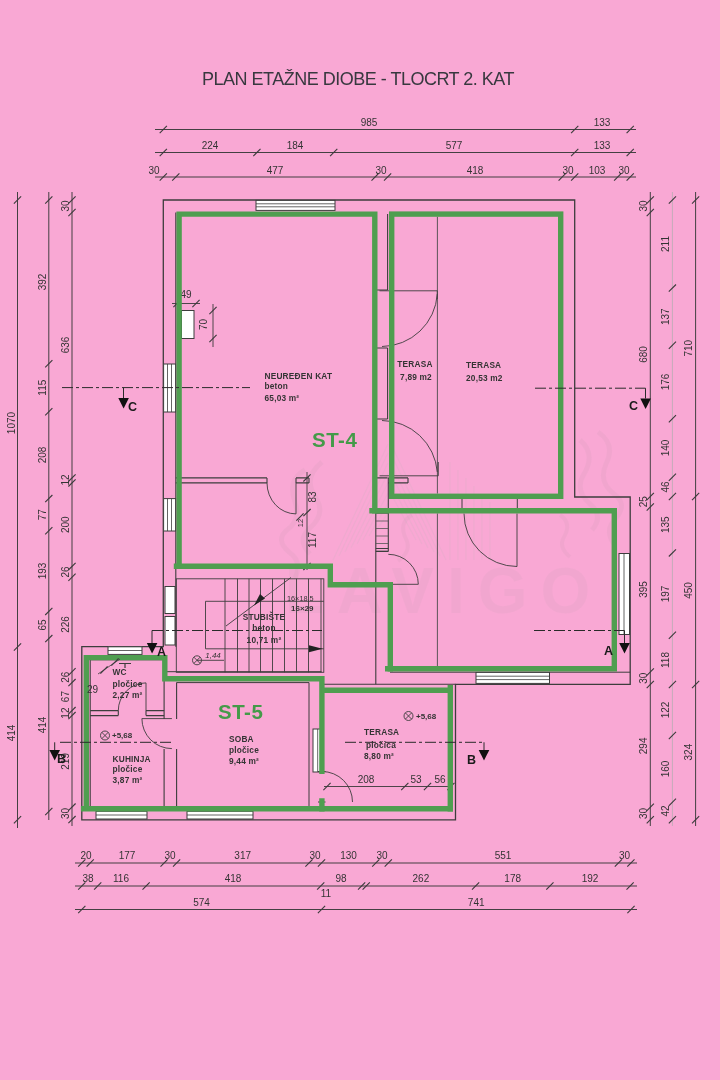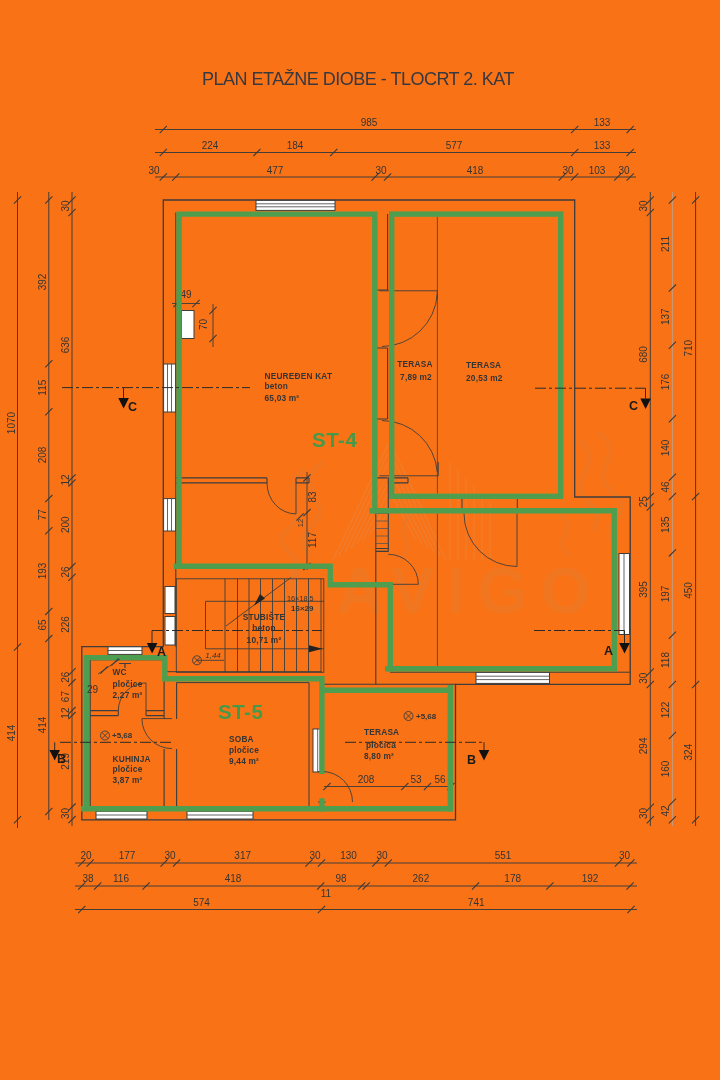--- a/index.html
+++ b/index.html
@@ -1,16 +1,16 @@
 <!DOCTYPE html>
 <html><head>
 <meta charset="utf-8">
 <style>
 html,body{margin:0;padding:0;background:#fff;}
-#page{position:relative;width:720px;height:1080px;background:#f97316;overflow:hidden;}
+#page{position:relative;width:720px;height:1080px;background:#f9a8d4;overflow:hidden;}
 svg{position:absolute;left:0;top:0;}
 text{font-family:"Liberation Sans",sans-serif;fill:#343434;}
 .dim{font-size:10px;}
 .rm{font-size:8.3px;font-weight:bold;letter-spacing:.2px;}
 .big{font-size:20.5px;font-weight:bold;fill:#449a49;letter-spacing:.5px;}
 .sec{font-size:12.5px;font-weight:bold;fill:#1a1a1a;}
 </style>
 </head>
 <body>
 <div id="page">

